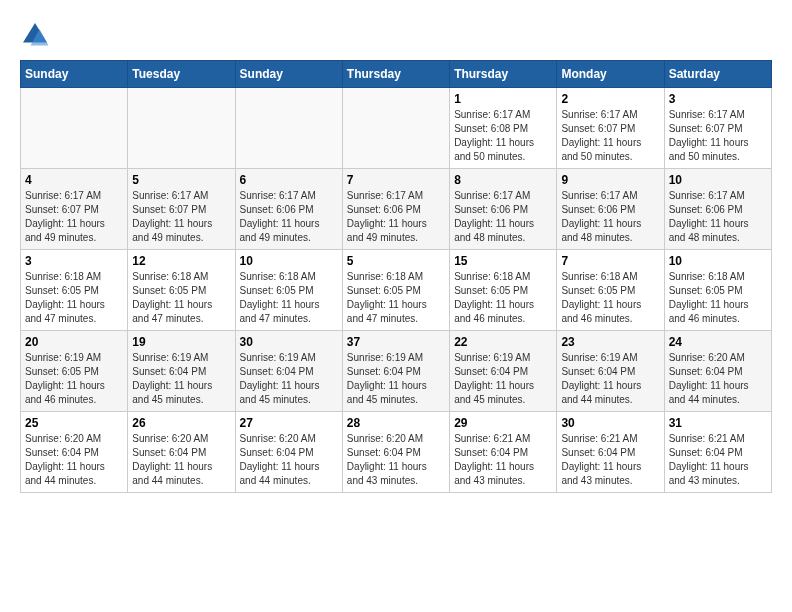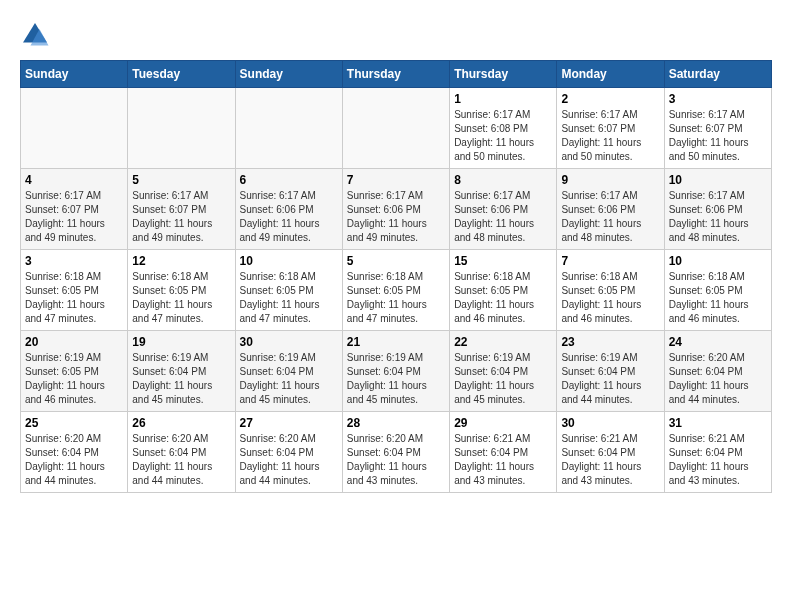--- a/index.html
+++ b/index.html
@@ -269,21 +269,21 @@
 and 45 minutes.</div>
         </td>
         <td>
           <span class="day-number">30</span>
           <div class="day-info" style="white-space: pre-line;">Sunrise: 6:19 AM
 Sunset: 6:04 PM
 Daylight: 11 hours
 and 45 minutes.</div>
         </td>
         <td>
-          <span class="day-number">21</span>
+          <span class="day-number">37</span>
           <div class="day-info" style="white-space: pre-line;">Sunrise: 6:19 AM
 Sunset: 6:04 PM
 Daylight: 11 hours
 and 45 minutes.</div>
         </td>
         <td>
           <span class="day-number">22</span>
           <div class="day-info" style="white-space: pre-line;">Sunrise: 6:19 AM
 Sunset: 6:04 PM
 Daylight: 11 hours

